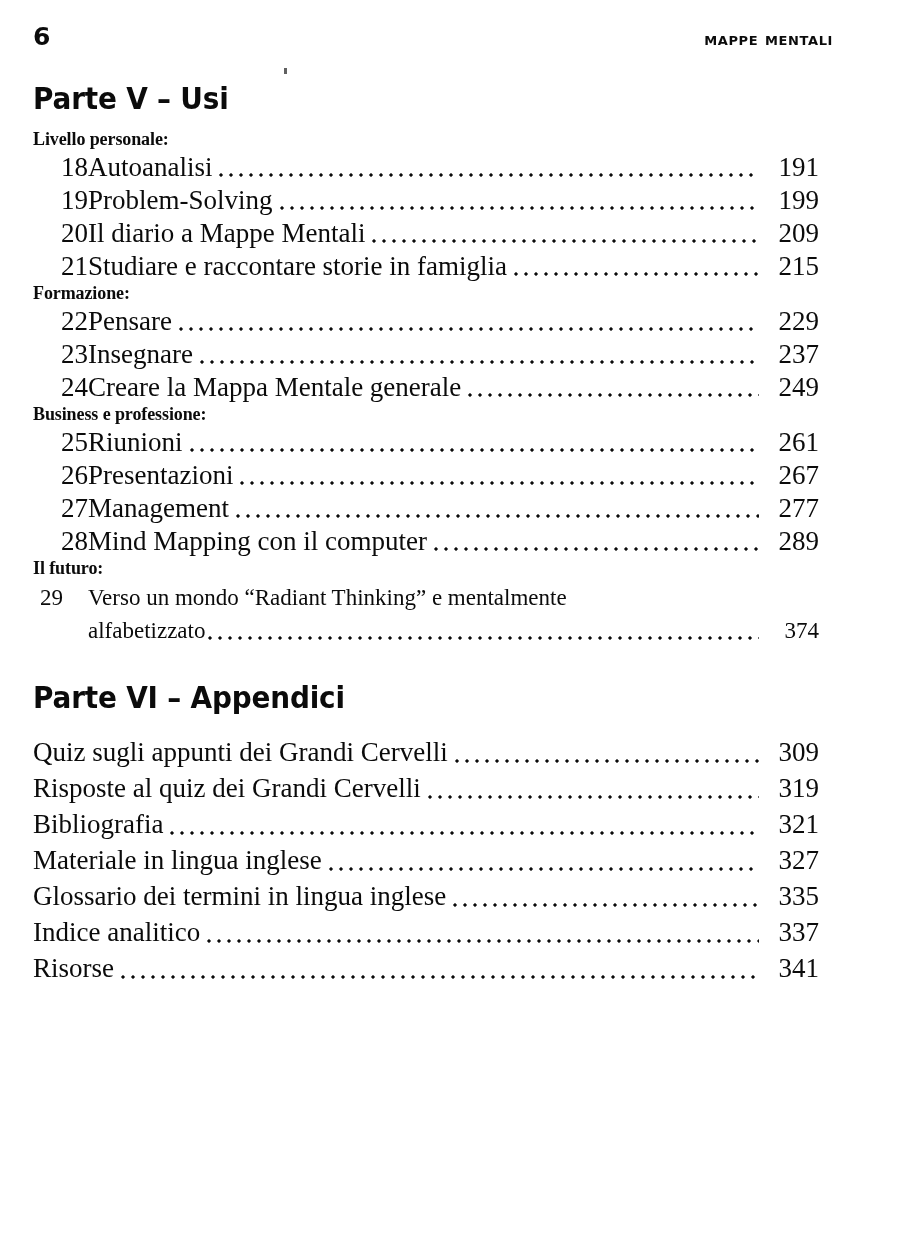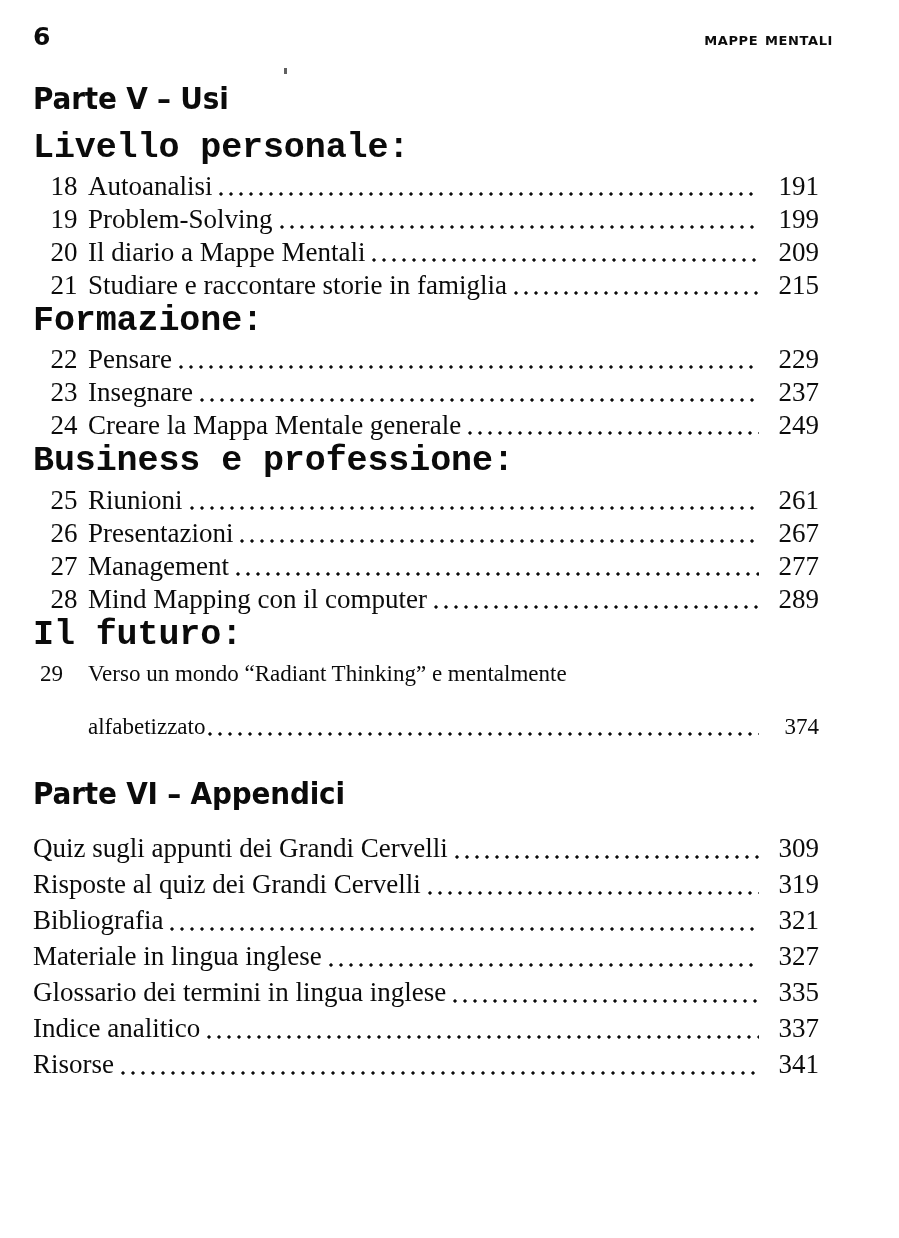--- a/index.html
+++ b/index.html
@@ -72,42 +72,42 @@
     transform: scaleX(0.93);
     transform-origin: left center;
   }
   .part-title.second {
     margin-top: 34px;
     margin-bottom: 20px;
   }
 
   
   .section-head {
-    font-family: Liberation Mono, monospace;
+    font-family: Liberation Serif, serif;
     font-weight: bold;
-    font-size: 35px;
+    font-size: 18px;
     line-height: 1.12;
     margin: 0 0 2px 0;
     letter-spacing: -0.1px;
   }
 
   
   .entry {
     display: flex;
     align-items: flex-end;
     font-size: 27px;
     line-height: 33px;
     white-space: nowrap;
   }
   .entry .num {
     width: 55px;
     flex: 0 0 55px;
     padding-left: 7px;
     box-sizing: border-box;
-    text-align: center;
+    text-align: right;
   }
   .entry .label {
     flex: 0 0 auto;
     padding-right: 4px;
   }
   .entry .leader {
     flex: 1 1 auto;
     position: relative;
     height: 27px;
     overflow: hidden;
@@ -146,21 +146,20 @@
     width: 55px;
     flex: 0 0 55px;
     padding-left: 7px;
     box-sizing: border-box;
   }
   .entry-wrap .second-line {
     display: flex;
     align-items: flex-end;
     white-space: nowrap;
     padding-left: 55px;
-    margin-top: 20px;
   }
   .entry-wrap .second-line .label { padding-right: 0; }
   .entry-wrap .second-line .leader {
     flex: 1 1 auto;
     position: relative;
     height: 27px;
     overflow: hidden;
   }
   .entry-wrap .second-line .leader::after {
     content: "";

